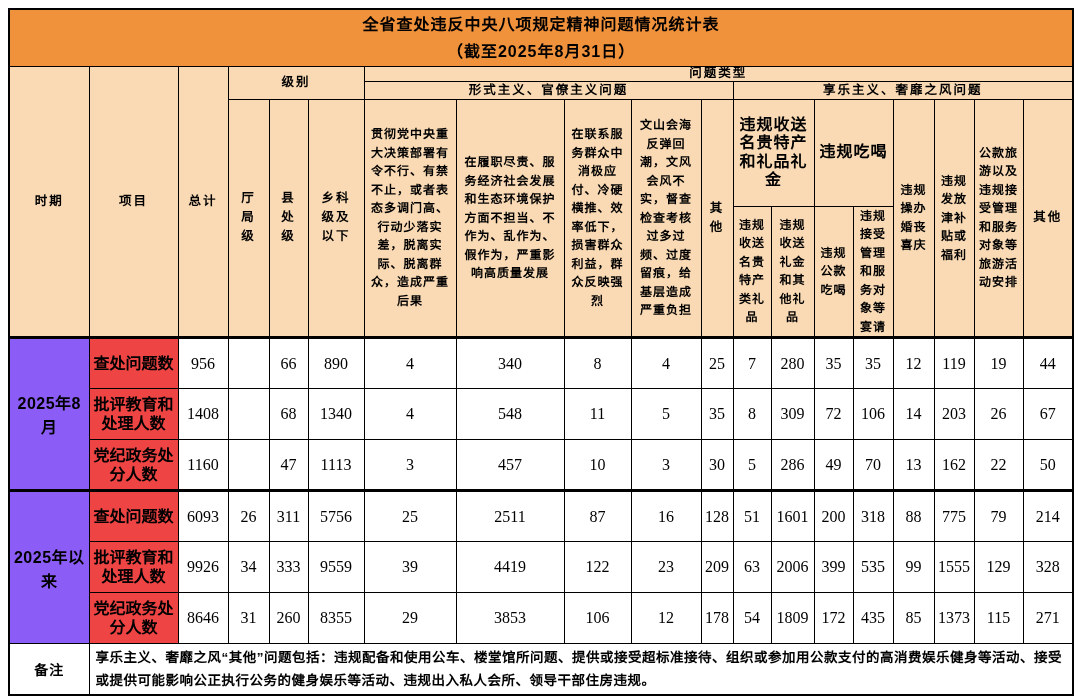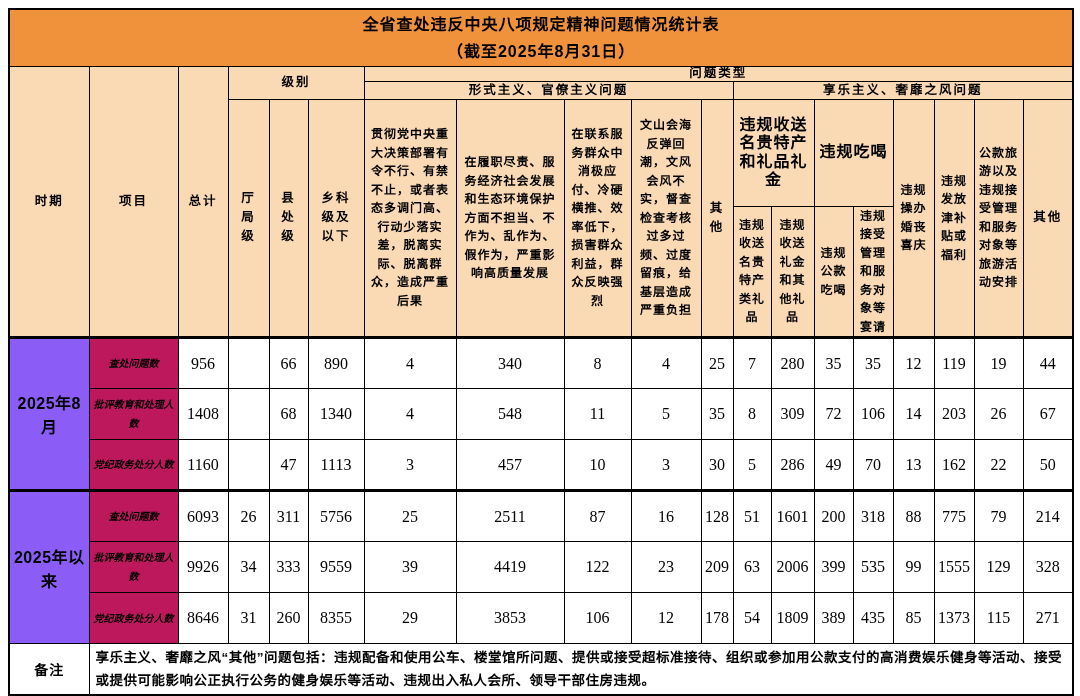--- a/index.html
+++ b/index.html
@@ -86,25 +86,24 @@
   tbody tr.section-start td { border-top-width: 3px; }
   tbody tr:first-child td { border-top-width: 3px; }
   td.period-cell {
     font-weight: bold;
     font-size: 16px;
     letter-spacing: 0.5px;
     background: #8b5cf6;
   }
   td.rowlabel-cell {
     font-weight: bold;
-    font-size: 10px;
+    font-size: 16px;
     line-height: 19px;
     padding: 0 4px;
-    background: #be185d;
-    font-style: italic;
+    background: #ef4444;
   }
   td.num-cell {
     font-family: "Liberation Serif", "DejaVu Serif", serif;
     font-size: 16px;
     background: #fff;
   }
   
   tfoot tr { height: 51px; }
   tfoot td { border-width: 2px; border-top-width: 3px; background: #fff; }
   td.note-label {
@@ -301,21 +300,21 @@
           <td class="num-cell">31</td>
           <td class="num-cell">260</td>
           <td class="num-cell">8355</td>
           <td class="num-cell">29</td>
           <td class="num-cell">3853</td>
           <td class="num-cell">106</td>
           <td class="num-cell">12</td>
           <td class="num-cell">178</td>
           <td class="num-cell">54</td>
           <td class="num-cell">1809</td>
-          <td class="num-cell">389</td>
+          <td class="num-cell">172</td>
           <td class="num-cell">435</td>
           <td class="num-cell">85</td>
           <td class="num-cell">1373</td>
           <td class="num-cell">115</td>
           <td class="num-cell">271</td>
         </tr>
       </tbody>
 
     <tfoot>
       <tr class="note-row">

